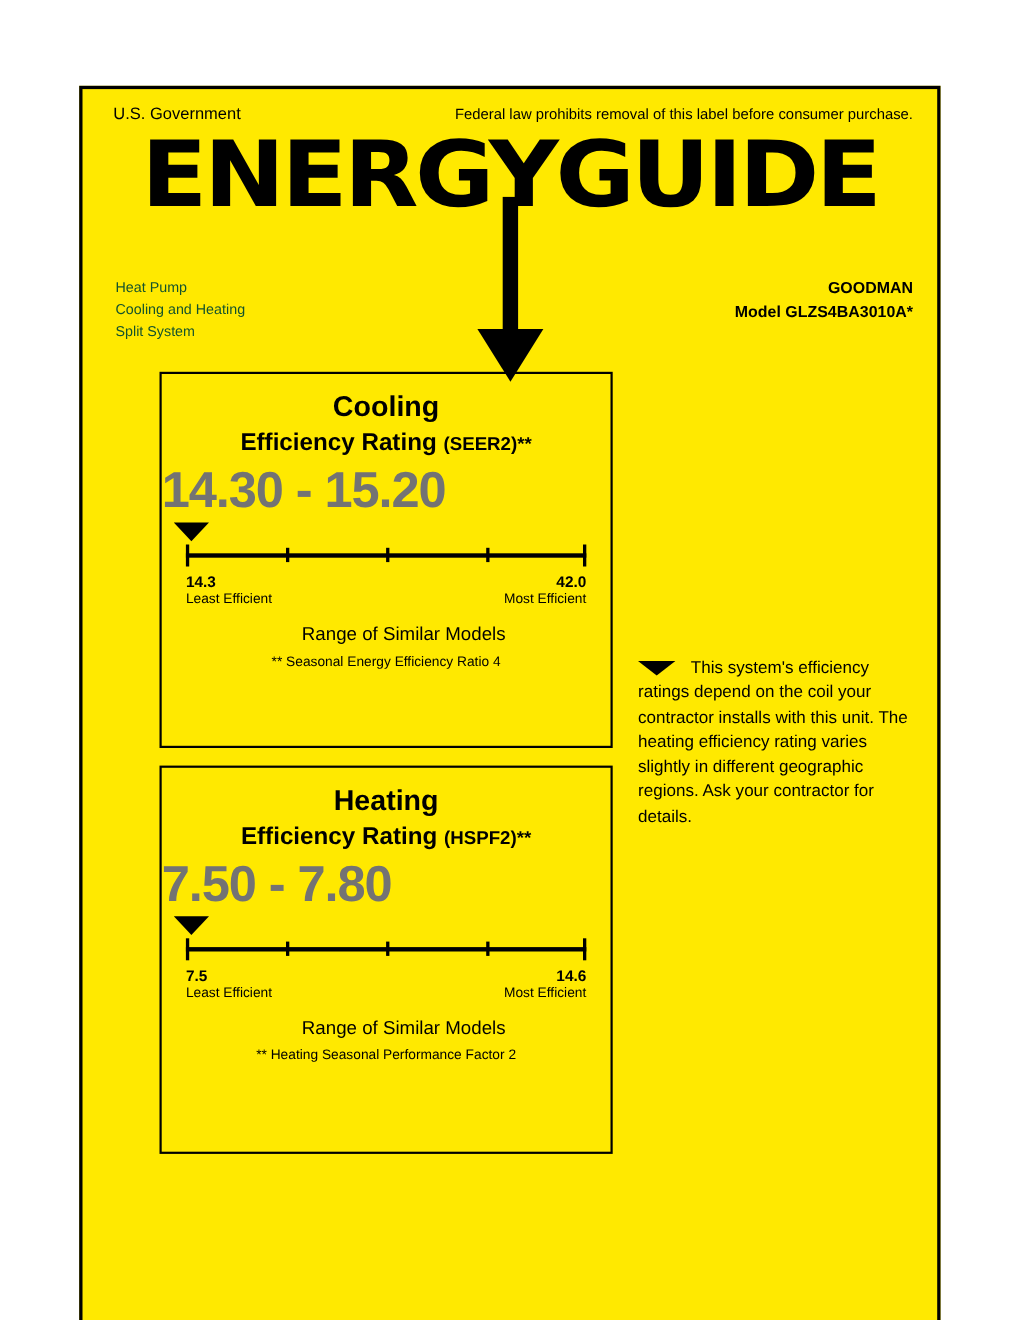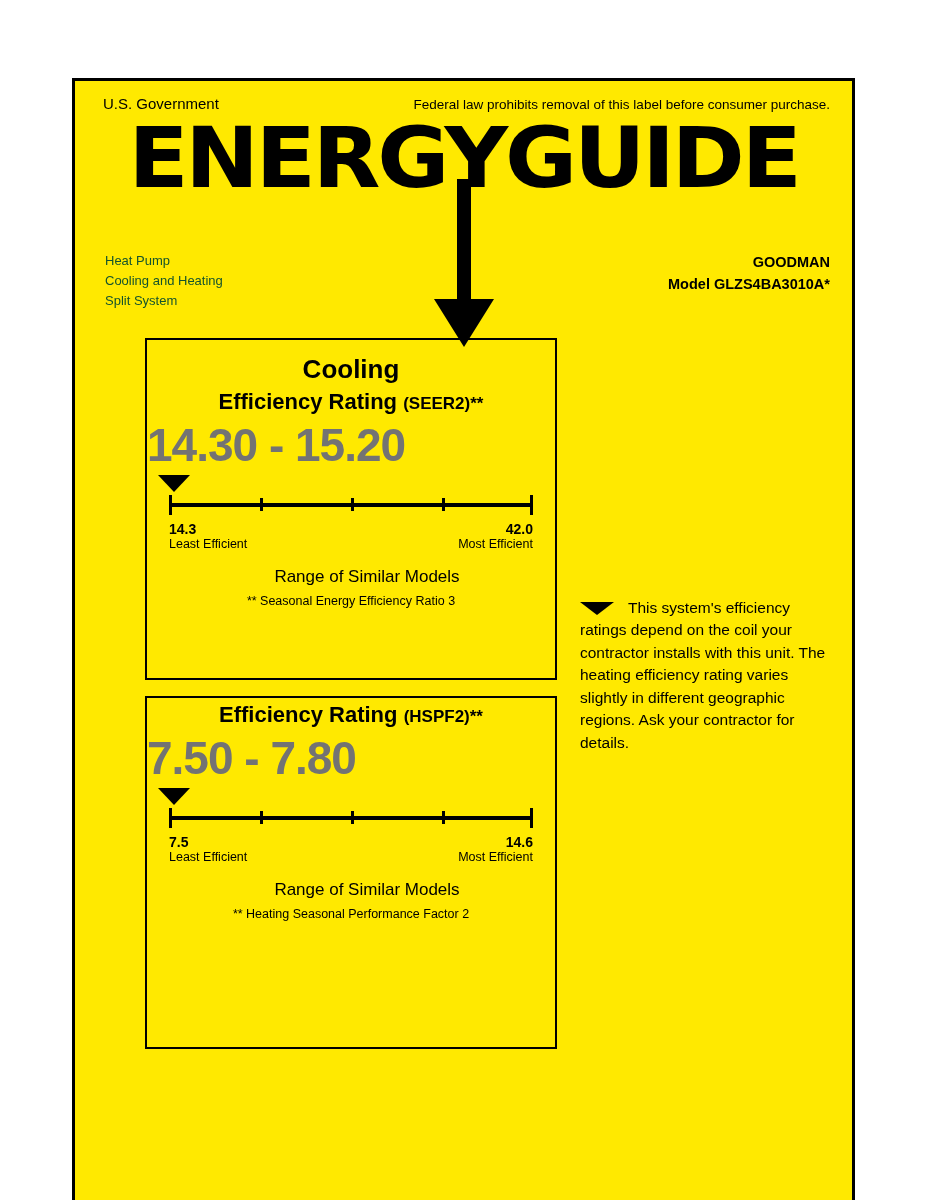--- a/index.html
+++ b/index.html
@@ -290,24 +290,25 @@
       <div class="scale-nums">
         <span>14.3</span>
         <span>42.0</span>
       </div>
       <div class="scale-labels">
         <span>Least Efficient</span>
         <span>Most Efficient</span>
       </div>
     </div>
     <div class="range-note">Range of Similar Models</div>
-    <div class="footnote">** Seasonal Energy Efficiency Ratio 3</div>
+    <div class="footnote">** Seasonal Energy Efficiency Ratio 4</div>
   </div>
 
   <div class="panel" id="heating-panel">
+    <div class="panel-title">Heating</div>
     <div class="panel-sub">
       <span>Efficiency Rating</span>
       <span class="small">(HSPF2)**</span>
     </div>
     <div class="big-value">7.50 - 7.80</div>
     <div class="scale-wrap">
       <div class="pointer" id="heat-pointer" style="left: 1.5%;"></div>
       <div class="axis"></div>
       <div class="tick end" style="left:0"></div>
       <div class="tick" style="left:25%"></div>

